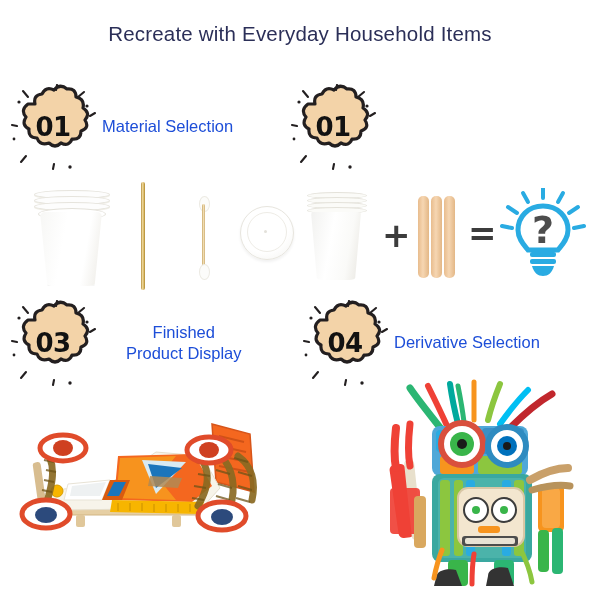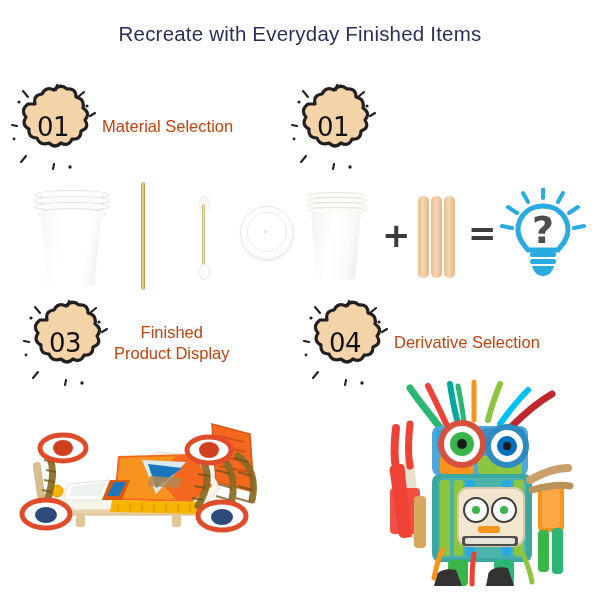--- a/index.html
+++ b/index.html
@@ -16,32 +16,32 @@
     font-size:20.5px;font-weight:400;color:#2b2f58;letter-spacing:.2px;
   }
 
   
   .step-head{position:absolute;display:flex;align-items:center;}
   .badge-wrap{position:relative;width:86px;height:86px;flex:0 0 86px;}
   .badge-wrap svg{position:absolute;left:0;top:0;width:86px;height:86px;}
   .badge-num{
     position:absolute;left:0;top:0;width:86px;height:86px;
     display:flex;align-items:center;justify-content:center;
-    font-size:26px;font-weight:400;color:#121212;letter-spacing:-.5px;
+    font-size:26px;font-weight:700;color:#121212;letter-spacing:-.5px;
     font-family:"DejaVu Sans","Liberation Sans",sans-serif;
   }
   .step-label{
-    color:#c2410c;font-size:16.5px;line-height:1.28;font-weight:400;
+    color:#1d4ed8;font-size:16.5px;line-height:1.28;font-weight:400;
     padding-left:6px;white-space:pre-line;
   }
-  .step-label.two-line{text-align:center;}
+  .step-label.two-line{text-align:center;margin-left:24px;}
 
   #step1{left:10px;top:84px;}
   #step2{left:290px;top:84px;}
-  #step3{left:22px;top:300px;align-items:center;}
+  #step3{left:10px;top:300px;align-items:center;}
   #step4{left:302px;top:300px;}
 
   
   .materials{position:absolute;left:12px;top:182px;width:278px;height:108px;}
   .mat{position:absolute;}
 
   .cupstack{left:20px;top:6px;width:78px;height:100px;}
   .cup-rim{position:absolute;left:2px;width:74px;height:7px;border-radius:50%;
            background:#fdfdfd;border:1px solid #e6e4dd;box-shadow:0 1px 0 #f0eee7;}
   .cup-body{
@@ -110,21 +110,21 @@
   
   .photo{position:absolute;}
   #car-photo{left:6px;top:396px;width:288px;height:180px;}
   #robot-photo{left:370px;top:368px;width:224px;height:228px;}
 </style>
 </head>
 <body>
 
 <div id="page">
 
-  <div class="page-title">Recreate with Everyday Finished Items</div>
+  <div class="page-title">Recreate with Everyday Household Items</div>
 
   <div class="step-head" id="step1">
     <div class="badge-wrap">
       <svg viewBox="0 0 86 86">
         <path d="M25 20 q-2 -9 7 -10 q4 -8 12 -4 q6 -7 13 -1 q9 -1 9 8 q9 2 7 11 q8 5 2 12 q5 8 -4 11 q0 9 -9 8 q-3 8 -11 4 q-6 6 -12 0 q-9 3 -12 -5 q-9 0 -8 -9 q-8 -4 -3 -12 q-6 -7 2 -13 z" fill="#f3d3a8" stroke="#231f20" stroke-width="3.2" stroke-linejoin="round"></path>
         <g stroke="#231f20" stroke-width="2.1" stroke-linecap="round">
           <line x1="18" y1="13" x2="13" y2="7"></line>
           <line x1="46" y1="6" x2="47" y2="1"></line>
           <line x1="68" y1="13" x2="74" y2="8"></line>
           <line x1="80" y1="32" x2="85" y2="29"></line>

